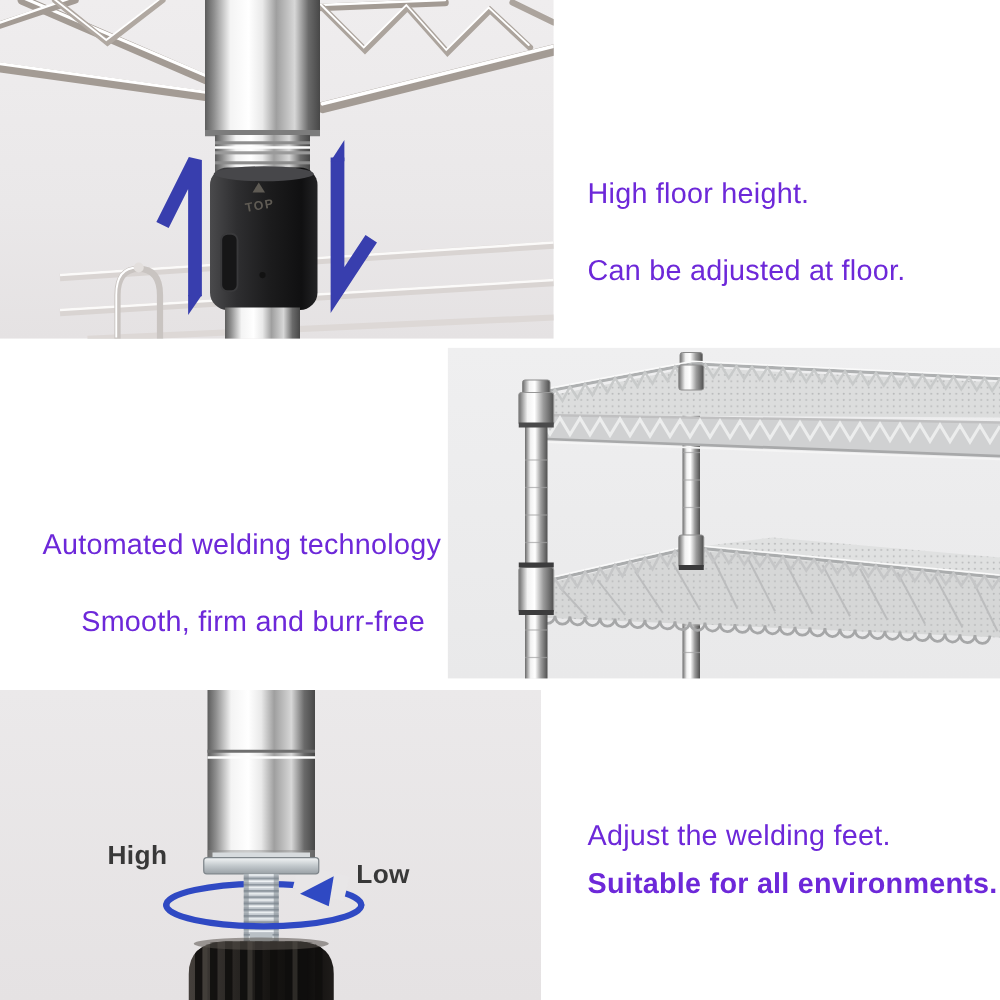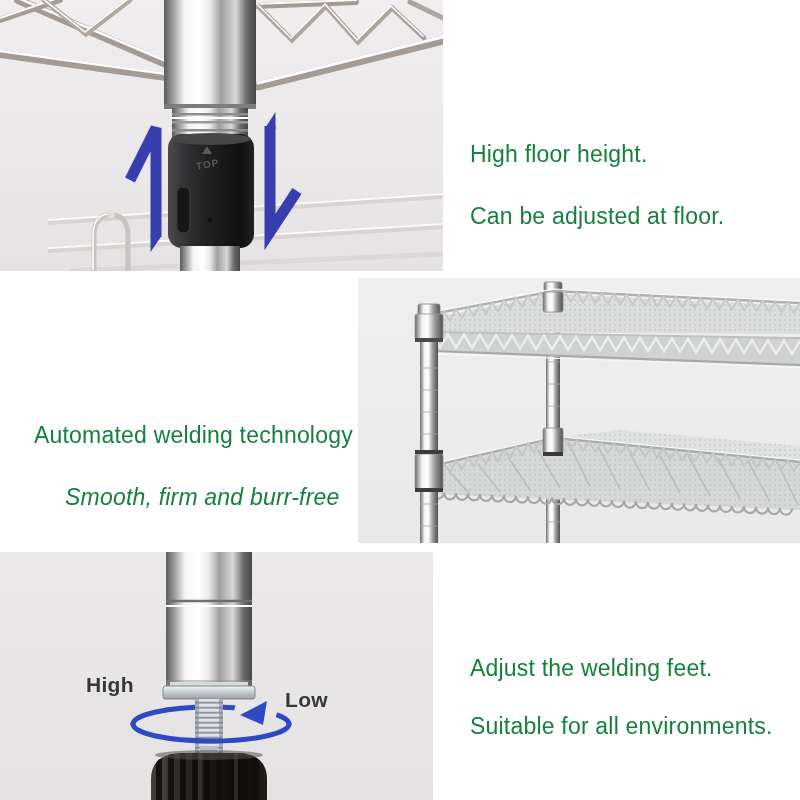--- a/index.html
+++ b/index.html
@@ -3,29 +3,29 @@
 <meta charset="utf-8">
 <style>
   html,body{margin:0;padding:0;background:#ffffff;}
   .canvas{position:relative;width:800px;height:800px;background:#ffffff;overflow:hidden;
           font-family:"Liberation Sans","DejaVu Sans",sans-serif;}
   .photo{position:absolute;margin:0;padding:0;overflow:hidden;}
   .photo svg{display:block;}
   #photoA{left:0;top:0;width:443px;height:271px;}
   #photoB{left:358px;top:278px;width:442px;height:265px;}
   #photoC{left:0;top:552px;width:433px;height:248px;}
-  .cap{position:absolute;font-size:23px;color:#15803d;letter-spacing:.2px;}
+  .cap{position:absolute;font-size:23px;color:#6d28d9;letter-spacing:.2px;}
   .cap p{margin:0;line-height:25px;white-space:nowrap;}
   #capTR{left:470px;top:142px;}
   #capTR p + p{margin-top:37px;}
   #capML{left:15px;top:423px;}
   #capML .l1{margin-left:19px;}
-  #capML .l2{margin-left:50px;margin-top:37px;font-style:italic;}
+  #capML .l2{margin-left:50px;margin-top:37px;}
   #capBR{left:470px;top:656px;}
-  #capBR p + p{margin-top:33px;}
+  #capBR p + p{margin-top:13px;font-weight:bold;}
   .footlabel{position:absolute;font-size:21px;font-weight:700;color:#383838;letter-spacing:.3px;}
   #lblHigh{left:86px;top:121px;}
   #lblLow{left:285px;top:136px;}
 </style>
 </head>
 <body>
 
 <div class="canvas">
 
   <figure class="photo" id="photoA">

